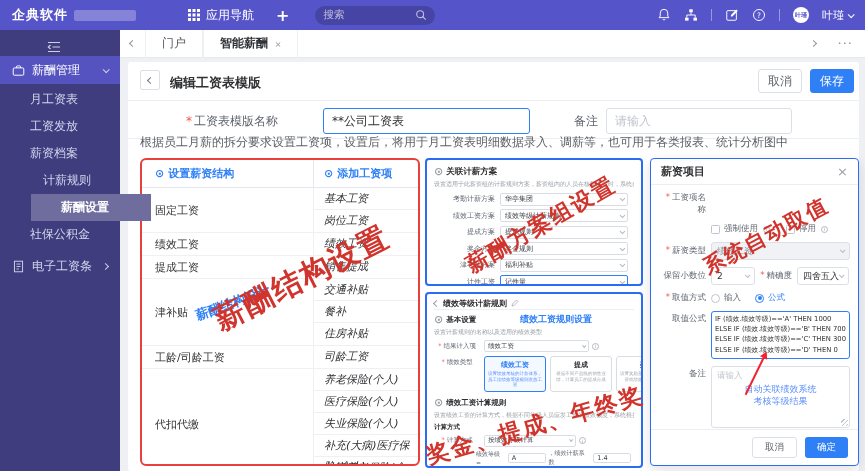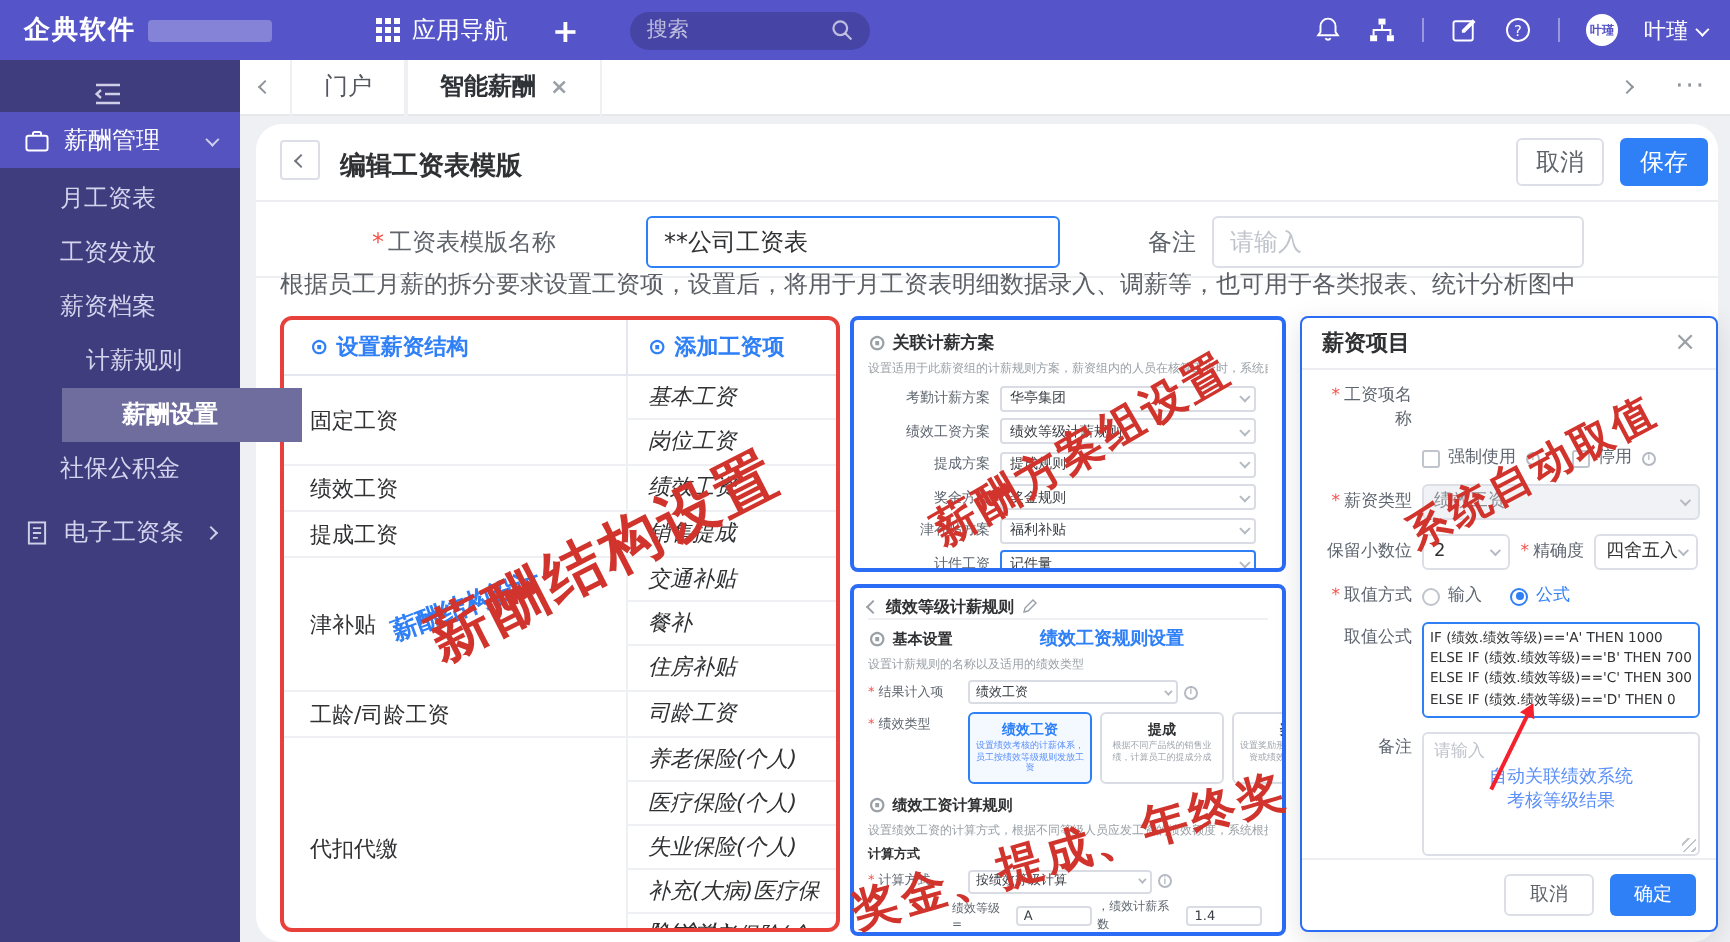--- a/index.html
+++ b/index.html
@@ -39,28 +39,28 @@
   .sb-item { position:absolute; left:0; width:120px; height:27px; color:#d4d4ee; font-size:12px;
     display:flex; align-items:center; padding-left:30px; cursor:pointer; }
   .sb-item.sel { background:#6f6d9d; color:#fff; font-weight:bold; }
 
   
   #tabbar { position:absolute; left:120px; top:30px; width:745px; height:28px; background:#fff;
     border-bottom:1px solid #e6e8ec; display:flex; align-items:center; z-index:20; }
   .tab-arrow { color:#8f949b; padding:0 10px; cursor:pointer; display:flex; align-items:center; }
   .tab { height:28px; display:flex; align-items:center; padding:0 16px; font-size:12px; color:#55595f;
     border-left:1px solid #eef0f3; border-right:1px solid #eef0f3; cursor:pointer; gap:7px; }
-  .tab.active { font-weight:bold; color:#2f3338; }
+  .tab.active { font-weight:bold; color:#2f3338;font-family:Liberation Serif, serif; }
   .tab .x { color:#9aa0a6; font-size:11px; }
   .tab-more { margin-left:auto; display:flex; align-items:center; }
   .tab-dots { color:#8f949b; font-size:13px; letter-spacing:1px; padding:0 12px; cursor:pointer; }
 
   
   #content { position:absolute; left:120px; top:58px; width:745px; height:413px; background:#eef0f4; }
-  #card { position:absolute; left:8px; top:4px; width:731px; height:409px; background:#fff; border-radius:13px; }
+  #card { position:absolute; left:8px; top:4px; width:731px; height:409px; background:#fff; border-radius:3px; }
 
   .back-btn { position:absolute; left:12px; top:8px; width:20px; height:20px; border:1px solid #dcdfe6;
     border-radius:2px; color:#73777d; display:flex; align-items:center; justify-content:center; cursor:pointer; }
   .page-title { position:absolute; left:42px; top:12px; font-size:13px; font-weight:bold; color:#303133; }
   .btn { position:absolute; height:24px; border-radius:3px; font-size:12px; display:flex; align-items:center;
     justify-content:center; cursor:pointer; }
   .btn.ghost { border:1px solid #dcdfe6; color:#5f646b; background:#fff; }
   .btn.primary { background:#2f80f7; color:#fff; border:1px solid #2f80f7; }
 
   .hr { position:absolute; left:0; width:731px; height:1px; background:#eceef2; }
@@ -105,21 +105,21 @@
   .mp-select span { flex:1; white-space:nowrap; overflow:hidden; }
   .mp-select .chev { width:3.5px; height:3.5px; color:#b4b9c2; border-width:1px; }
   .mp-select.focus { border-color:#2f80f7; }
 
   .rp-title { display:flex; align-items:center; gap:4px; font-size:8px; font-weight:bold; color:#303133;
     height:13px; border-bottom:1px solid #eef0f3; }
   .rp-title .chev { color:#9aa0a6; }
   .sec-row { display:flex; align-items:center; margin-top:3px; position:relative; }
   .sec-title { font-size:7.5px; font-weight:bold; color:#303133; display:flex; gap:3px; align-items:center; }
   .blue-note { position:absolute; left:86px; top:0; font-size:9px; font-weight:bold; color:#2f80f7; }
-  .rp-label { width:50px; text-align:left; font-size:6.5px; color:#5f6670; padding-right:4px; flex:none; }
+  .rp-label { width:50px; text-align:center; font-size:6.5px; color:#5f6670; padding-right:4px; flex:none; }
   .rp-select { height:12px; border:1px solid #d9dde3; border-radius:2px; font-size:6.5px; color:#3a3e44;
     display:flex; align-items:center; padding:0 3px; cursor:pointer; }
   .rp-select span { flex:1; white-space:nowrap; overflow:hidden; }
   .rp-select .chev { width:3px; height:3px; color:#b4b9c2; border-width:1px; }
   .info-i { width:7px; height:7px; border:0.8px solid #b4b9c2; border-radius:50%; color:#9aa0a6;
     font-size:5px; display:inline-flex; align-items:center; justify-content:center; margin-left:3px; flex:none; }
   .cards { display:flex; gap:4px; flex:1; }
   .tcard { width:62px; height:36px; border:1px solid #d9dde3; border-radius:3px; overflow:hidden;
     text-align:center; cursor:pointer; background:#fff; }
   .tcard .t { font-size:7px; font-weight:bold; color:#303133; margin-top:3px; }

